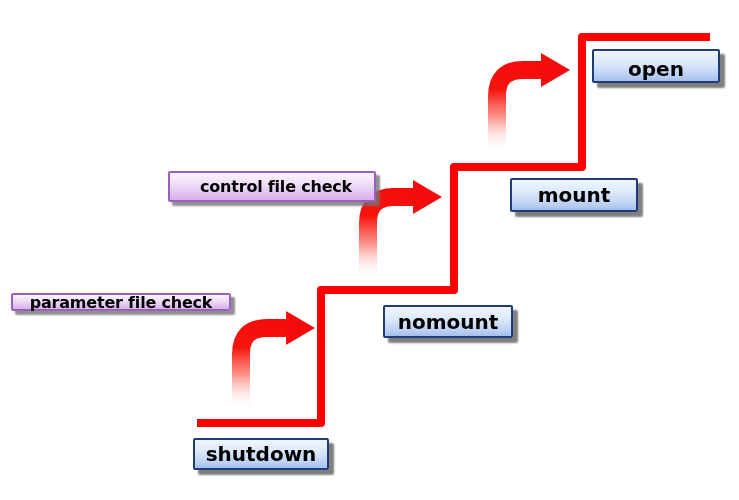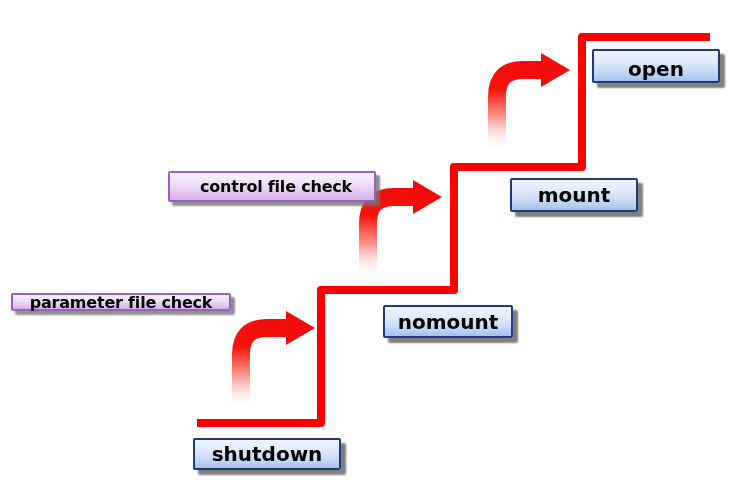--- a/index.html
+++ b/index.html
@@ -26,21 +26,21 @@
     font-size:20px;
   }
   .check{
     border:2px solid #9c5fbe;
     border-radius:2px;
     background:linear-gradient(180deg,#faf4fd 0%,#eedbf7 45%,#ddbcee 85%,#d5b0ea 100%);
     box-shadow:4px 4px 2px rgba(115,115,115,0.8);
     font-size:16px;
     letter-spacing:-0.2px;
   }
-  .stage-shutdown{left:193px;top:438px;width:148px;height:32px;}
+  .stage-shutdown{left:193px;top:438px;width:136px;height:32px;}
   .stage-nomount {left:335px;top:305px;width:130px;height:33px;margin-left:48px;}
   .stage-mount   {left:462px;top:178px;width:128px;height:34px;margin-left:48px;}
   .stage-open    {left:592px;top:49px; width:128px;height:34px;align-items:flex-end;}
   .check-parameter{left:11px; top:293px;width:220px;height:18px;}
   .check-control  {left:168px;top:171px;width:208px;height:31px;padding-left:8px;}
   .check-datafile {left:193px;top:33px; width:297px;height:29px;}
 </style>
 </head>
 <body>
 

